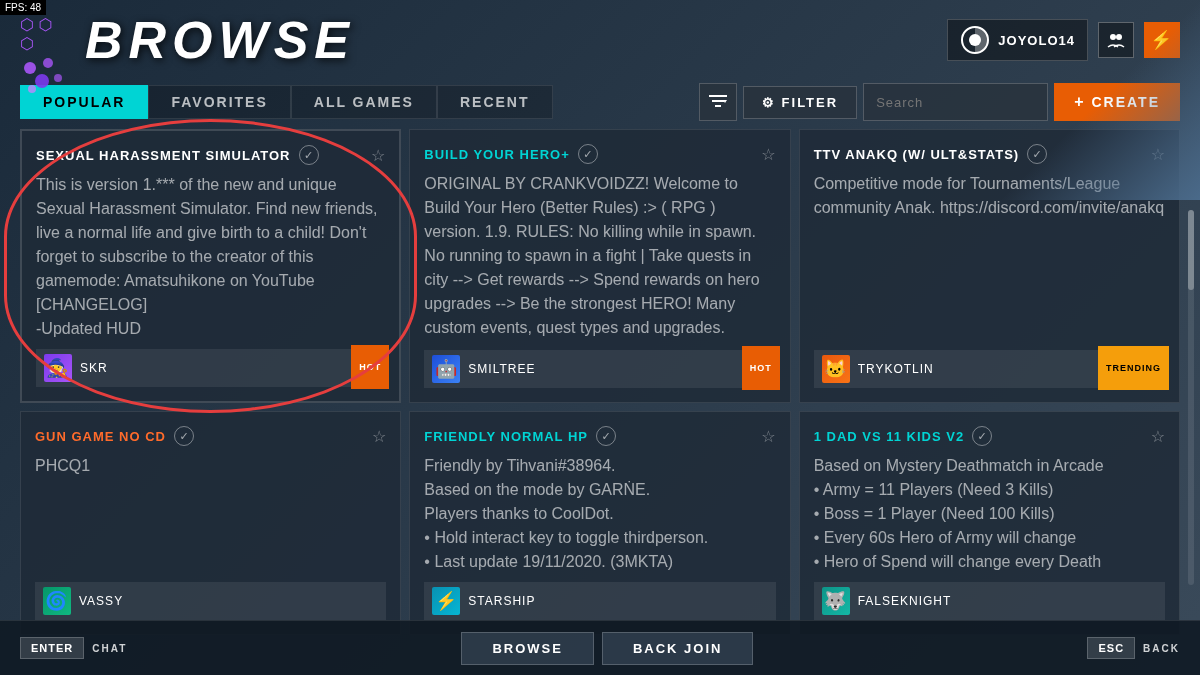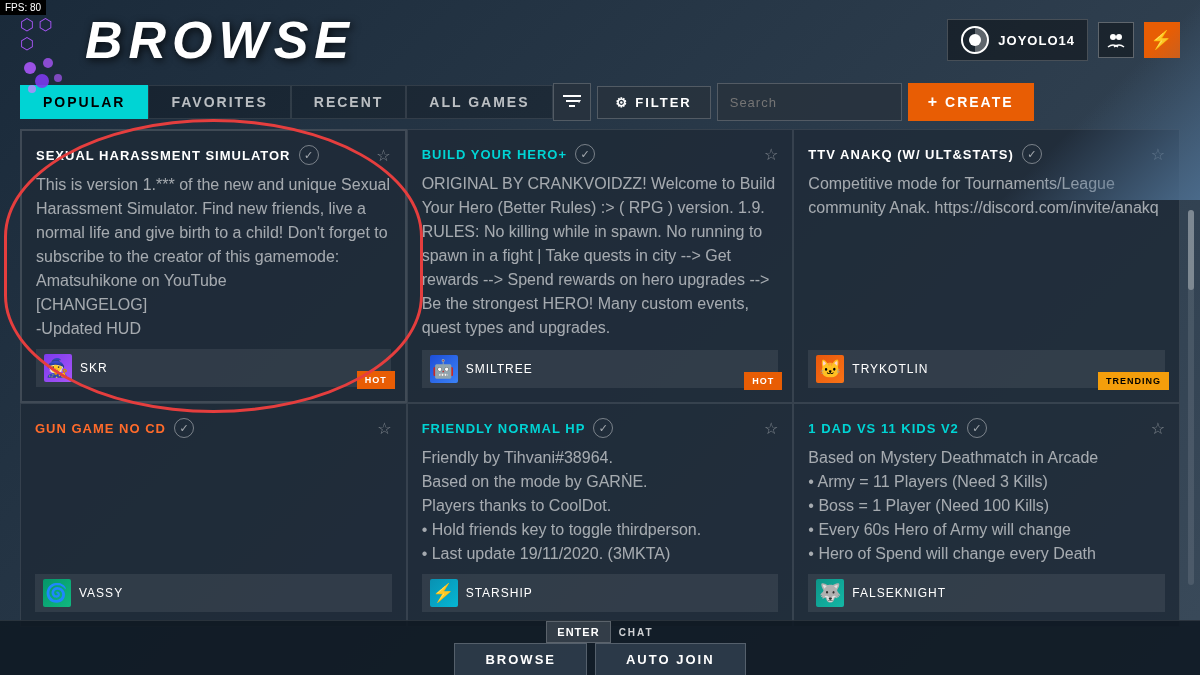--- a/index.html
+++ b/index.html
@@ -104,20 +104,21 @@
     }
     .header-icon-btn.orange {
       background: #e85d04;
       border-color: #e85d04;
     }
 
     
     .tab-bar {
       display: flex;
       align-items: center;
+      justify-content: space-between;
       padding: 8px 20px;
     }
     .tabs-left {
       display: flex;
       align-items: center;
       gap: 0;
     }
     .tab {
       padding: 8px 22px;
       font-size: 14px;
@@ -192,21 +193,21 @@
     .create-btn .plus {
       font-size: 16px;
       font-weight: 900;
     }
 
     
     .cards-grid {
       display: grid;
       grid-template-columns: repeat(3, 1fr);
       grid-template-rows: repeat(2, 1fr);
-      gap: 0;
+      gap: 8px;
       padding: 0 20px;
       flex: 1;
       height: 420px;
     }
 
     .card {
       background: rgba(30,42,55,0.85);
       border: 1px solid rgba(255,255,255,0.1);
       padding: 14px;
       position: relative;
@@ -305,21 +306,21 @@
       font-weight: 400;
       color: #fff;
       letter-spacing: 1px;
       text-transform: uppercase;
     }
 
     .badge {
       position: absolute;
       bottom: 12px;
       right: 10px;
-      padding: 4px 8px;
+      padding: 17px 8px;
       font-size: 9px;
       font-weight: 900;
       letter-spacing: 1px;
     }
     .badge.hot { background: #e85d04; color: #fff; }
     .badge.trending { background: #f59e0b; color: #000; }
 
     
     .scroll-track {
       position: absolute;
@@ -343,21 +344,20 @@
     .bottom-bar {
       position: absolute;
       bottom: 0; left: 0; right: 0;
       height: 55px;
       background: rgba(15,25,35,0.9);
       display: flex;
       align-items: center;
       justify-content: space-between;
       padding: 0 20px;
       border-top: 1px solid rgba(255,255,255,0.1);
-      flex-direction: column;
     }
     .bottom-left {
       display: flex;
       align-items: center;
       gap: 8px;
     }
     .bottom-key {
       padding: 4px 10px;
       background: rgba(60,70,80,0.8);
       border: 1px solid rgba(255,255,255,0.2);
@@ -388,21 +388,21 @@
     }
     .bottom-right {
       display: flex;
       align-items: center;
       gap: 8px;
     }
   </style>
 </head>
 <body>
 
-<div class="fps-counter">FPS: 80</div>
+<div class="fps-counter">FPS: 48</div>
 
 <div class="header">
   <div class="header-left">
     <div class="logo-dots">
       <svg width="50" height="50" viewBox="0 0 50 50">
         <circle cx="10" cy="15" r="6" fill="#a855f7" opacity="0.9"></circle>
         <circle cx="28" cy="10" r="5" fill="#a855f7" opacity="0.8"></circle>
         <circle cx="22" cy="28" r="7" fill="#7c3aed" opacity="0.9"></circle>
         <circle cx="38" cy="25" r="4" fill="#a855f7" opacity="0.7"></circle>
         <circle cx="12" cy="36" r="4" fill="#c084fc" opacity="0.8"></circle>
@@ -430,22 +430,22 @@
     <div class="header-icon-btn orange">
       <span style="font-weight:900;font-size:18px;">⚡</span>
     </div>
   </div>
 </div>
 
 <div class="tab-bar">
   <div class="tabs-left">
     <div class="tab active">POPULAR</div>
     <div class="tab">FAVORITES</div>
+    <div class="tab">ALL GAMES</div>
     <div class="tab">RECENT</div>
-    <div class="tab">ALL GAMES</div>
   </div>
   <div class="tabs-right">
     <div class="sort-icon-btn">
       <svg width="18" height="14" viewBox="0 0 18 14" fill="#fff">
         <rect x="0" y="0" width="18" height="2" fill="#fff"></rect>
         <rect x="3" y="5" width="12" height="2" fill="#fff"></rect>
         <rect x="6" y="10" width="6" height="2" fill="#fff"></rect>
         <polygon points="16,8 18,5 14,5" fill="#fff"></polygon>
       </svg>
     </div>
@@ -508,35 +508,36 @@
       <div class="badge trending">TRENDING</div>
     </div>
     <div class="card">
       <div class="card-header">
         <div class="card-title-row">
           <span class="card-title orange">GUN GAME NO CD</span>
           <div class="info-circle">✓</div>
         </div>
         <span class="star-icon">☆</span>
       </div>
+      <div class="card-description"><span>PHCQ1</span></div>
       <div class="card-footer">
         <div class="creator-avatar green">🌀</div>
         <span class="creator-name">VASSY</span>
       </div>
 
     </div>
     <div class="card">
       <div class="card-header">
         <div class="card-title-row">
           <span class="card-title cyan">FRIENDLY NORMAL HP</span>
           <div class="info-circle">✓</div>
         </div>
         <span class="star-icon">☆</span>
       </div>
-      <div class="card-description"><span>Friendly by Tihvani#38964.</span><br><span>Based on the mode by GARṄE.</span><br><span>Players thanks to CoolDot.</span><br><span>• Hold friends key to toggle thirdperson.</span><br><span>• Last update  19/11/2020. (3MKTA)</span></div>
+      <div class="card-description"><span>Friendly by Tihvani#38964.</span><br><span>Based on the mode by GARṄE.</span><br><span>Players thanks to CoolDot.</span><br><span>• Hold interact key to toggle thirdperson.</span><br><span>• Last update  19/11/2020. (3MKTA)</span></div>
       <div class="card-footer">
         <div class="creator-avatar cyan">⚡</div>
         <span class="creator-name">STARSHIP</span>
       </div>
 
     </div>
     <div class="card">
       <div class="card-header">
         <div class="card-title-row">
           <span class="card-title cyan">1 DAD VS 11 KIDS V2</span>
@@ -557,19 +558,19 @@
   <div class="scroll-thumb"></div>
 </div>
 
 <div class="bottom-bar">
   <div class="bottom-left">
     <div class="bottom-key">ENTER</div>
     <span class="bottom-label">CHAT</span>
   </div>
   <div class="bottom-center">
     <button class="bottom-btn">BROWSE</button>
-    <button class="bottom-btn">AUTO JOIN</button>
+    <button class="bottom-btn">BACK JOIN</button>
   </div>
   <div class="bottom-right">
     <div class="bottom-key">ESC</div>
     <span class="bottom-label">BACK</span>
   </div>
 </div>
 
 </body></html>

